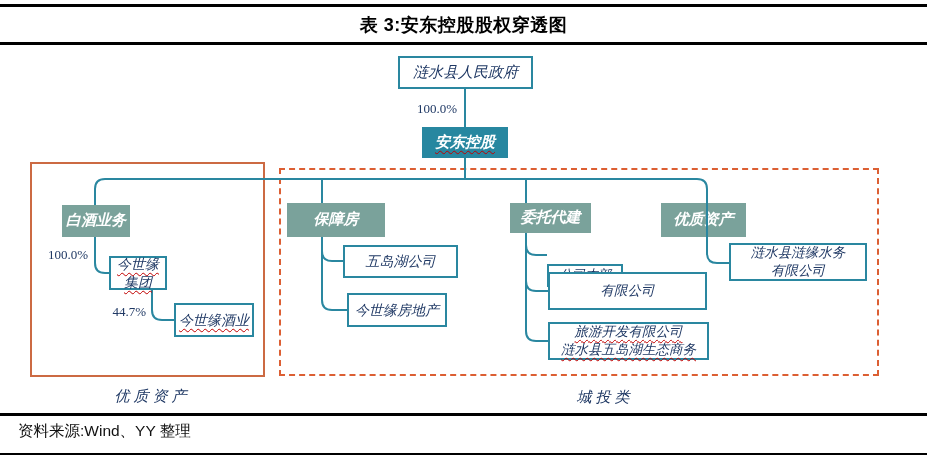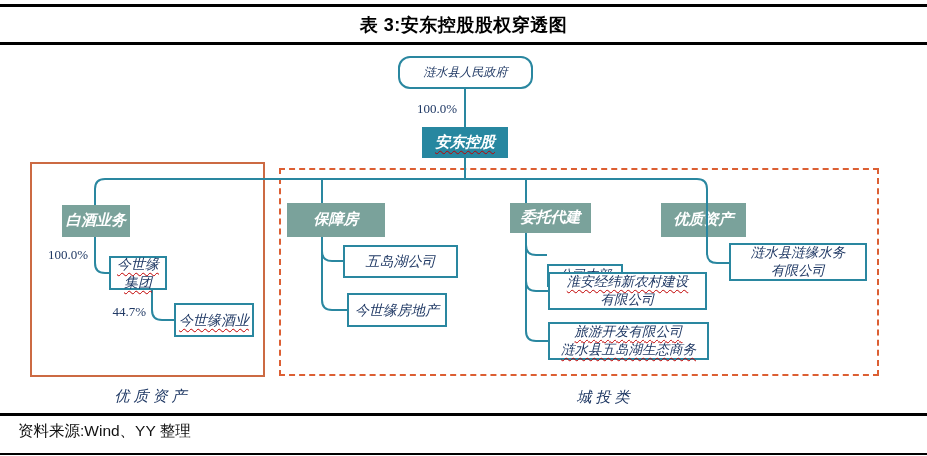--- a/index.html
+++ b/index.html
@@ -59,21 +59,21 @@
     font-family:"Liberation Serif", serif;
     font-size:13px;color:#1F3864;
   }
   .caption{
     position:absolute;z-index:3;text-align:center;
     font-family:"DejaVu Serif", serif;font-style:italic;
     font-size:15px;color:#1F3864;letter-spacing:4px;
   }
 
   
-  #node-gov{left:398px;top:56px;width:135px;height:33px;font-size:12px;border-radius:12px;}
+  #node-gov{left:398px;top:56px;width:135px;height:33px;font-size:15px;}
   #pct-root{left:395px;top:101px;width:62px;}
   #node-holding{left:422px;top:127px;width:86px;height:31px;}
 
   #node-baijiu{left:62px;top:205px;width:68px;height:32px;}
   #pct-baijiu{left:30px;top:247px;width:58px;}
   #node-jsy-group{left:109px;top:256px;width:58px;height:34px;}
   #pct-jsy{left:100px;top:304px;width:46px;}
   #node-jsy-liquor{left:174px;top:303px;width:80px;height:34px;}
   #caption-quality{left:95px;top:387px;width:115px;}
 
@@ -144,21 +144,20 @@
   <span class="ln">今世缘房地产</span>
 </div>
 
 <div class="node green" id="node-weituo">
   <span class="ln">委托代建</span>
 </div>
 <div class="node white" id="node-hq">
   <span class="ln">公司本部</span>
 </div>
 <div class="node white" id="node-huaian">
-  <span class="ln sq">淮安经纬新农村建设</span>
   <span class="ln">有限公司</span>
 </div>
 <div class="node white" id="node-wdh-tourism">
   <span class="ln sq">旅游开发有限公司</span>
   <span class="ln sq">涟水县五岛湖生态商务</span>
 </div>
 
 <div class="node green" id="node-water-sale">
   <span class="ln">优质资产</span>
 </div>

